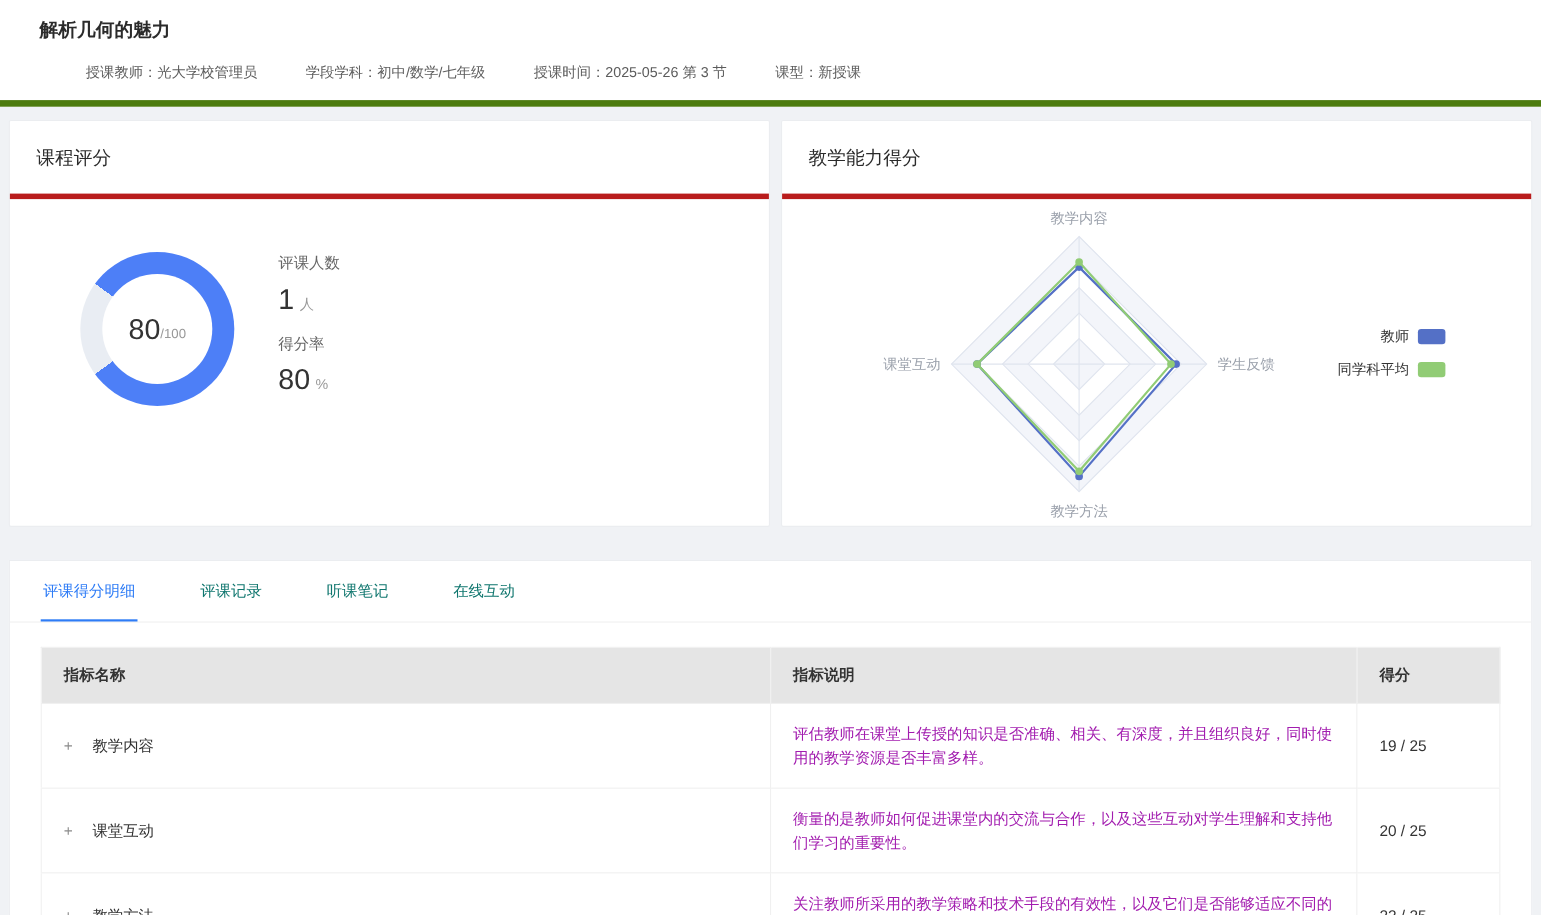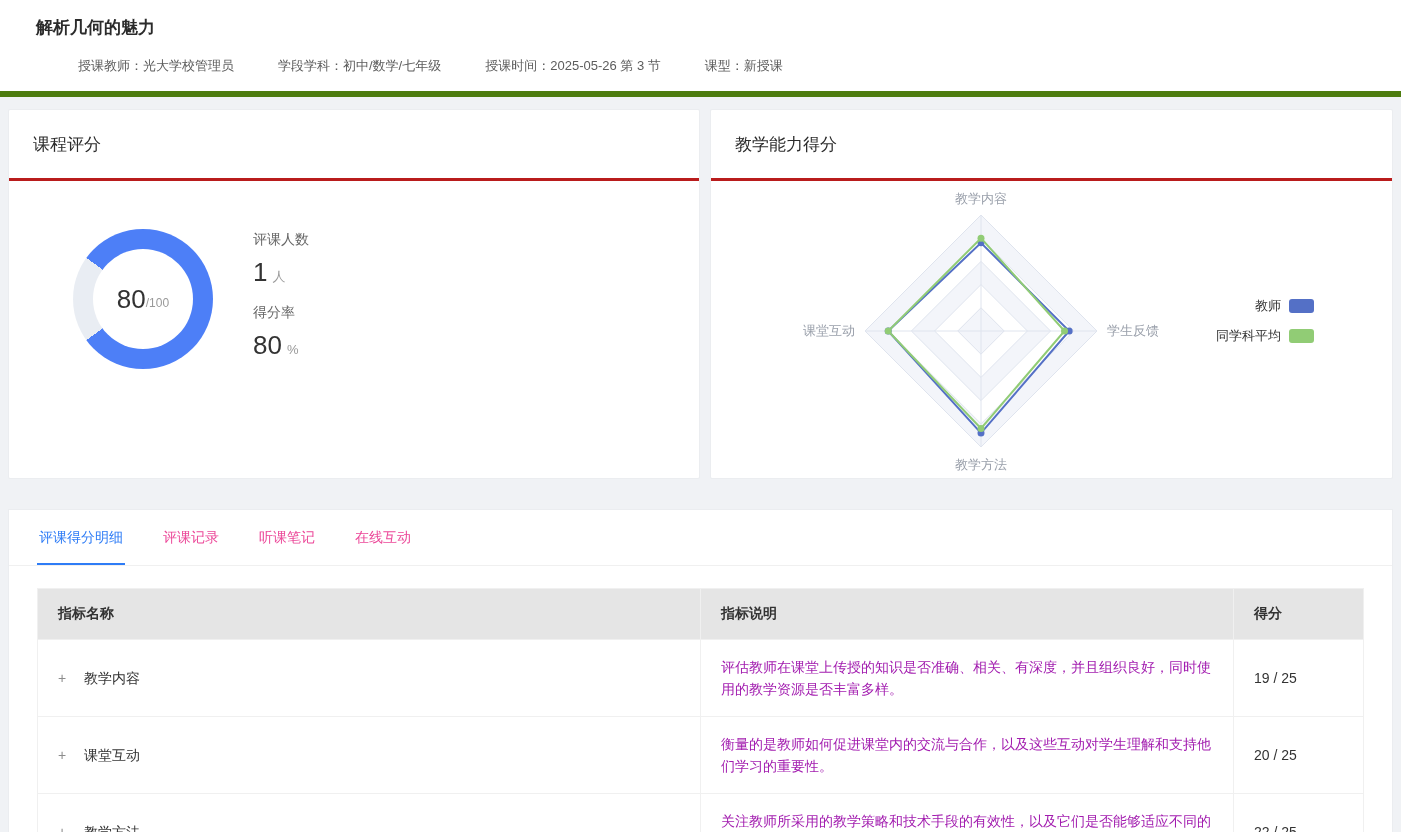--- a/index.html
+++ b/index.html
@@ -11,21 +11,21 @@
   .topbar { background:#fff; padding:16px 36px 16px 36px; border-bottom:6px solid #4d7c0f; }
   .page-title { font-size:17px; font-weight:bold; color:#2b2b2b; margin-bottom:18px; }
   .meta { display:flex; gap:44px; font-size:13px; color:#5c5c5c;margin-left:42px; }
   .meta-item span { color:#5c5c5c; }
 
   .cards-row { display:flex; gap:10px; margin:12px 8px 0 8px; height:370px; }
   .card { background:#fff; border:1px solid #ebedf0; border-radius:2px; }
   .score-card { width:692px; }
   .radar-card { flex:1; }
   .card-head { height:71px; display:flex; align-items:center; padding:0 24px;
-               border-bottom:3px solid #b91c1c; font-size:17px; color:#2b2b2b; }
+               border-bottom:5px solid #b91c1c; font-size:17px; color:#2b2b2b; }
 
   .score-body { display:flex; padding:48px 0 0 64px; }
   .donut { width:140px; height:140px; border-radius:50%; position:relative; flex:none; }
   .donut-hole { position:absolute; left:20px; top:20px; width:100px; height:100px;
                 border-radius:50%; background:#fff; display:flex; align-items:center; justify-content:center; }
   .donut-score { font-size:26px; color:#333; }
   .donut-suffix { font-size:12px; color:#999; margin-top:8px; }
   .stats { margin-left:40px; padding-top:2px; }
   .stat + .stat { margin-top:16px; }
   .stat-label { font-size:14px; color:#666; margin-bottom:8px; }
@@ -33,22 +33,22 @@
   .stat-unit { font-size:13px; color:#999; margin-left:5px; }
 
   .radar-body { position:relative; height:297px; }
   #radar { position:absolute; left:0; top:0; }
   .legend { position:absolute; right:78px; top:116px; display:flex; flex-direction:column;
             gap:12px; align-items:flex-end; }
   .legend-item { display:flex; align-items:center; gap:8px; font-size:13px; color:#333; cursor:pointer; }
   .swatch { width:25px; height:14px; border-radius:3px; display:inline-block; }
 
   .detail-card { margin:30px 8px 0 8px; background:#fff; border:1px solid #ebedf0; min-height:360px; }
-  .tabs { display:flex; gap:36px; padding:0 28px; border-bottom:1px solid #f0f0f0; }
-  .tab { font-size:14px; color:#ec4899; padding:19px 2px 16px 2px; cursor:pointer;
+  .tabs { display:flex; gap:55px; padding:0 28px; border-bottom:1px solid #f0f0f0; }
+  .tab { font-size:14px; color:#0f766e; padding:19px 2px 16px 2px; cursor:pointer;
          border-bottom:2px solid transparent; }
   .tab.active { color:#2e7cf6; border-bottom-color:#2e7cf6; }
 
   .table-wrap { margin:22px 28px; }
   table { width:100%; border-collapse:collapse; border:1px solid #f0f0f0; table-layout:fixed; }
   th { background:#e5e5e5; font-size:14px; font-weight:bold; color:#333; text-align:left;
        padding:16px 20px; border-bottom:1px solid #f0f0f0; border-right:1px solid #f0f0f0; }
   th:last-child, td:last-child { border-right:none; }
   td { font-size:14px; color:#333; padding:16px 20px; border-bottom:1px solid #f0f0f0;
        border-right:1px solid #f0f0f0; vertical-align:middle; line-height:22px; }

